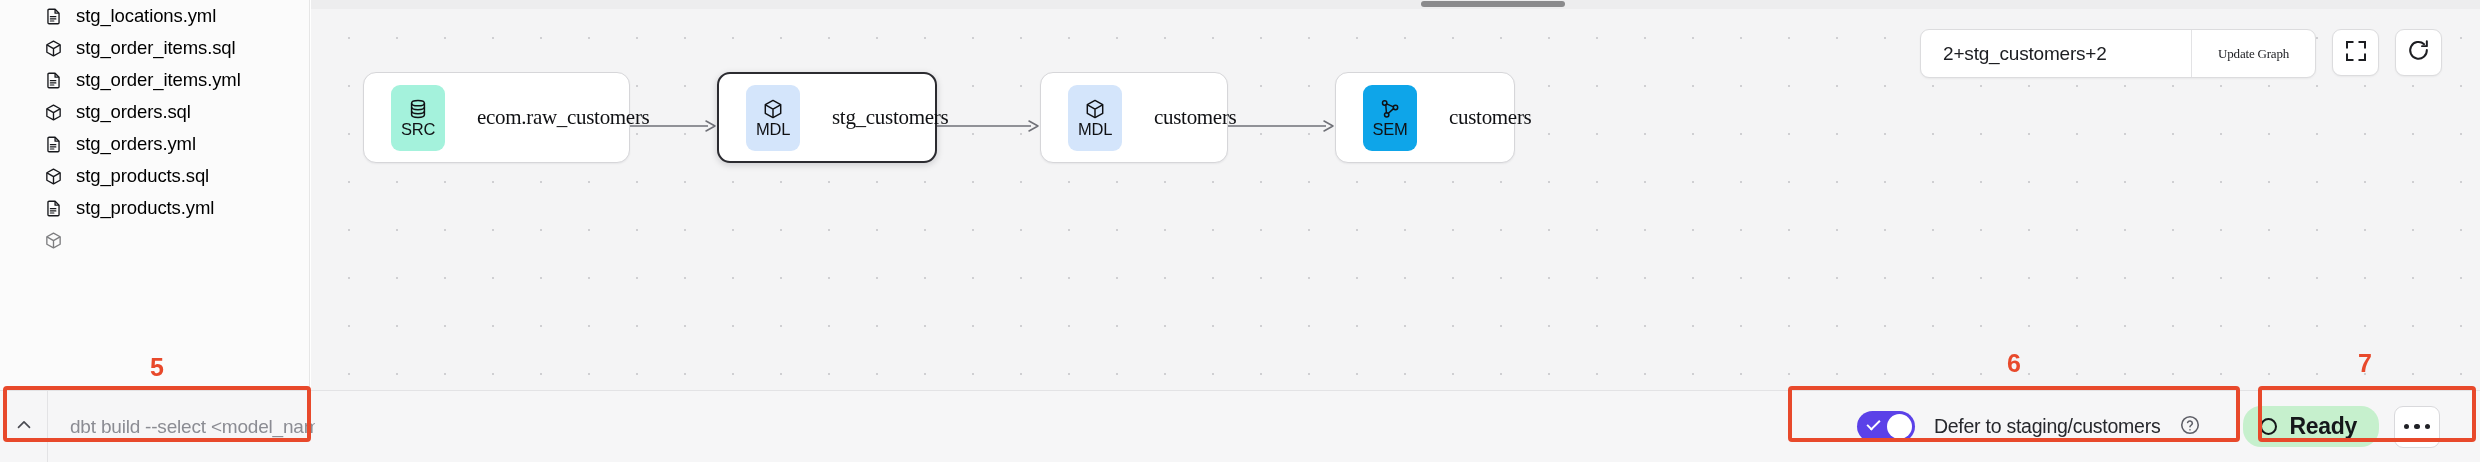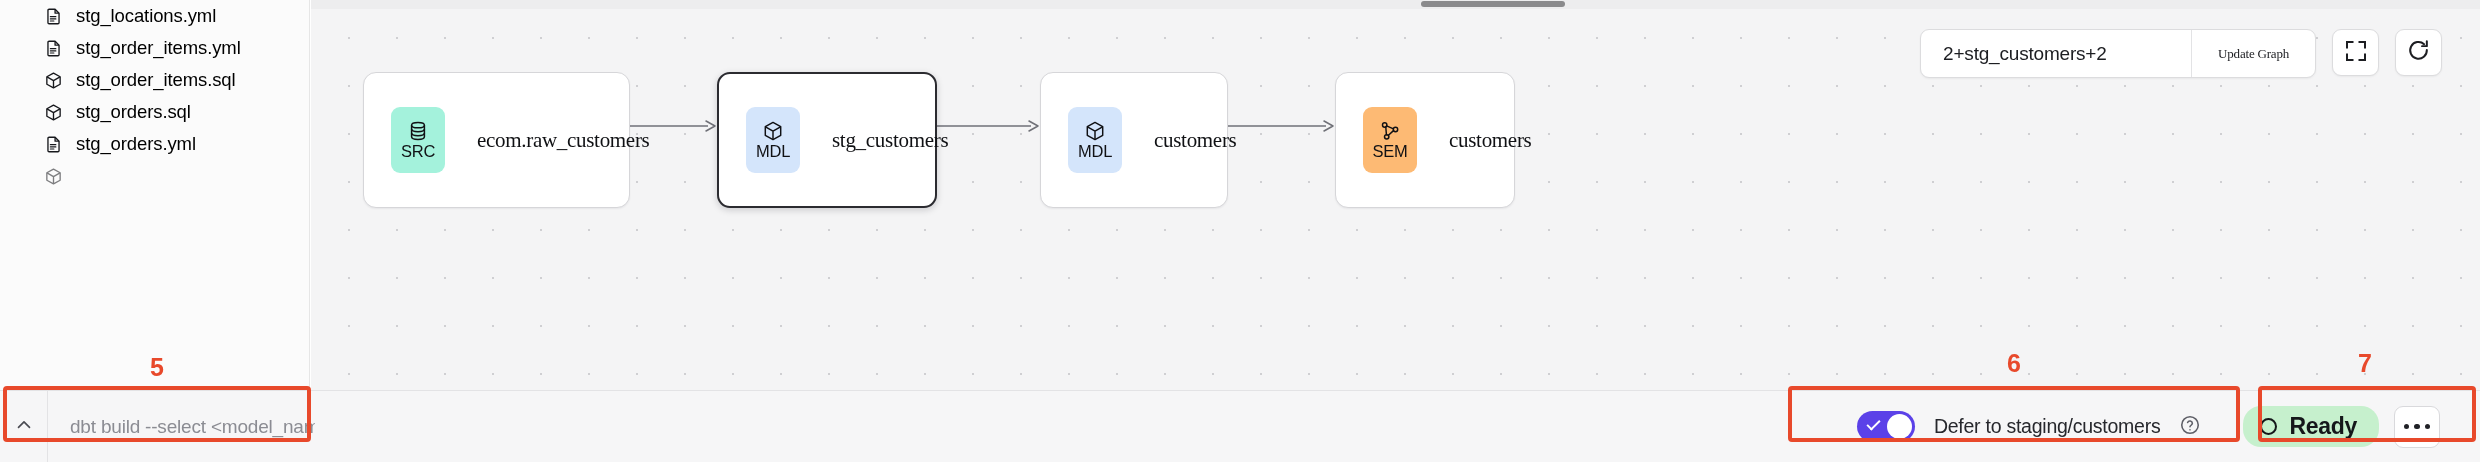--- a/index.html
+++ b/index.html
@@ -78,21 +78,21 @@
   .icon-btn {
     width:47px; height:47px; flex:0 0 47px;
     display:flex; align-items:center; justify-content:center;
     background:#ffffff; border:1px solid #dcdcde; border-radius:9px;
     cursor:pointer; box-shadow:0 1px 2px rgba(16,18,27,0.05);
   }
 
   
   #lineage { position:absolute; left:0; top:0; width:100%; height:100%; }
   .node {
-    position:absolute; height:136px;
+    position:absolute; height:91px;
     background:#ffffff; border:1px solid #d6d6d9;
     border-radius:13px;
     display:flex; align-items:center;
     padding-left:27px; gap:32px;
     box-shadow:0 1px 2px rgba(16,18,27,0.06);
     cursor:pointer; z-index:3;
   }
   .node.selected {
     border:2.5px solid #2b2b30;
     box-shadow:0 2px 7px rgba(16,18,27,0.18);
@@ -218,54 +218,73 @@
               <path d="M14 2.8H6.4A1.4 1.4 0 0 0 5 4.2v15.6a1.4 1.4 0 0 0 1.4 1.4h11.2a1.4 1.4 0 0 0 1.4-1.4V7.8z"></path>
               <path d="M14 2.8V7.8h5"></path>
               <path d="M8 12.2h7M8 15h7M8 17.6h4.5" stroke-width="1.4" stroke-linecap="round"></path>
             </svg>
           </span>
           <span class="file-label">stg_locations.yml</span>
         </div>
         <div class="file-row">
           <span>
             <svg class="file-icon" viewBox="0 0 24 24" fill="none" stroke="#17181c" stroke-width="1.7" stroke-linejoin="round">
+              <path d="M12 2.6 20.4 7.3v9.4L12 21.4 3.6 16.7V7.3z"></path>
+              <path d="M3.8 7.4 12 12.1l8.2-4.7M12 12.1v9.2"></path>
+            </svg>
+          </span>
+          <span class="file-label">stg_order_items.sql</span>
+        </div>
+        <div class="file-row">
+          <span>
+            <svg class="file-icon" viewBox="0 0 24 24" fill="none" stroke="#17181c" stroke-width="1.7" stroke-linejoin="round">
               <path d="M14 2.8H6.4A1.4 1.4 0 0 0 5 4.2v15.6a1.4 1.4 0 0 0 1.4 1.4h11.2a1.4 1.4 0 0 0 1.4-1.4V7.8z"></path>
               <path d="M14 2.8V7.8h5"></path>
               <path d="M8 12.2h7M8 15h7M8 17.6h4.5" stroke-width="1.4" stroke-linecap="round"></path>
             </svg>
           </span>
           <span class="file-label">stg_order_items.yml</span>
         </div>
         <div class="file-row">
           <span>
             <svg class="file-icon" viewBox="0 0 24 24" fill="none" stroke="#17181c" stroke-width="1.7" stroke-linejoin="round">
               <path d="M12 2.6 20.4 7.3v9.4L12 21.4 3.6 16.7V7.3z"></path>
               <path d="M3.8 7.4 12 12.1l8.2-4.7M12 12.1v9.2"></path>
             </svg>
           </span>
-          <span class="file-label">stg_order_items.sql</span>
-        </div>
-        <div class="file-row">
-          <span>
-            <svg class="file-icon" viewBox="0 0 24 24" fill="none" stroke="#17181c" stroke-width="1.7" stroke-linejoin="round">
-              <path d="M12 2.6 20.4 7.3v9.4L12 21.4 3.6 16.7V7.3z"></path>
-              <path d="M3.8 7.4 12 12.1l8.2-4.7M12 12.1v9.2"></path>
-            </svg>
-          </span>
           <span class="file-label">stg_orders.sql</span>
         </div>
         <div class="file-row">
           <span>
             <svg class="file-icon" viewBox="0 0 24 24" fill="none" stroke="#17181c" stroke-width="1.7" stroke-linejoin="round">
               <path d="M14 2.8H6.4A1.4 1.4 0 0 0 5 4.2v15.6a1.4 1.4 0 0 0 1.4 1.4h11.2a1.4 1.4 0 0 0 1.4-1.4V7.8z"></path>
               <path d="M14 2.8V7.8h5"></path>
               <path d="M8 12.2h7M8 15h7M8 17.6h4.5" stroke-width="1.4" stroke-linecap="round"></path>
             </svg>
           </span>
           <span class="file-label">stg_orders.yml</span>
+        </div>
+        <div class="file-row">
+          <span>
+            <svg class="file-icon" viewBox="0 0 24 24" fill="none" stroke="#17181c" stroke-width="1.7" stroke-linejoin="round">
+              <path d="M12 2.6 20.4 7.3v9.4L12 21.4 3.6 16.7V7.3z"></path>
+              <path d="M3.8 7.4 12 12.1l8.2-4.7M12 12.1v9.2"></path>
+            </svg>
+          </span>
+          <span class="file-label">stg_products.sql</span>
+        </div>
+        <div class="file-row">
+          <span>
+            <svg class="file-icon" viewBox="0 0 24 24" fill="none" stroke="#17181c" stroke-width="1.7" stroke-linejoin="round">
+              <path d="M14 2.8H6.4A1.4 1.4 0 0 0 5 4.2v15.6a1.4 1.4 0 0 0 1.4 1.4h11.2a1.4 1.4 0 0 0 1.4-1.4V7.8z"></path>
+              <path d="M14 2.8V7.8h5"></path>
+              <path d="M8 12.2h7M8 15h7M8 17.6h4.5" stroke-width="1.4" stroke-linecap="round"></path>
+            </svg>
+          </span>
+          <span class="file-label">stg_products.yml</span>
         </div>
         <div class="file-row partial">
           <span>
             <svg class="file-icon" viewBox="0 0 24 24" fill="none" stroke="#17181c" stroke-width="1.7" stroke-linejoin="round">
               <path d="M12 2.6 20.4 7.3v9.4L12 21.4 3.6 16.7V7.3z"></path>
               <path d="M3.8 7.4 12 12.1l8.2-4.7M12 12.1v9.2"></path>
             </svg>
           </span>
         </div>
       </div>
@@ -331,21 +350,21 @@
               <svg width="22" height="22" viewBox="0 0 24 24" fill="none" stroke="#101114" stroke-width="1.6" stroke-linejoin="round">
                 <path d="M12 2.6 20.4 7.3v9.4L12 21.4 3.6 16.7V7.3z"></path>
                 <path d="M3.8 7.4 12 12.1l8.2-4.7M12 12.1v9.2"></path>
               </svg>
             </span>
             <span class="badge-text">MDL</span>
           </div>
           <span class="node-title">customers</span>
         </div>
         <div class="node" style="left: 1024px; top: 72px; width: 180px;">
-          <div class="node-badge" style="background: #fdba74;">
+          <div class="node-badge" style="background: #0ea5e9;">
             <span>
               <svg width="22" height="22" viewBox="0 0 24 24" fill="none" stroke="#101114" stroke-width="1.6">
                 <circle cx="6.2" cy="5.4" r="2.4"></circle>
                 <circle cx="18" cy="10.4" r="2.4"></circle>
                 <circle cx="8.4" cy="18.4" r="2.4"></circle>
                 <path d="M7.4 7.6l.7 8.5M8.3 6.4l7.5 3.3M15.8 11.6l-5.8 5.3" stroke-linecap="round"></path>
               </svg>
             </span>
             <span class="badge-text">SEM</span>
           </div>

